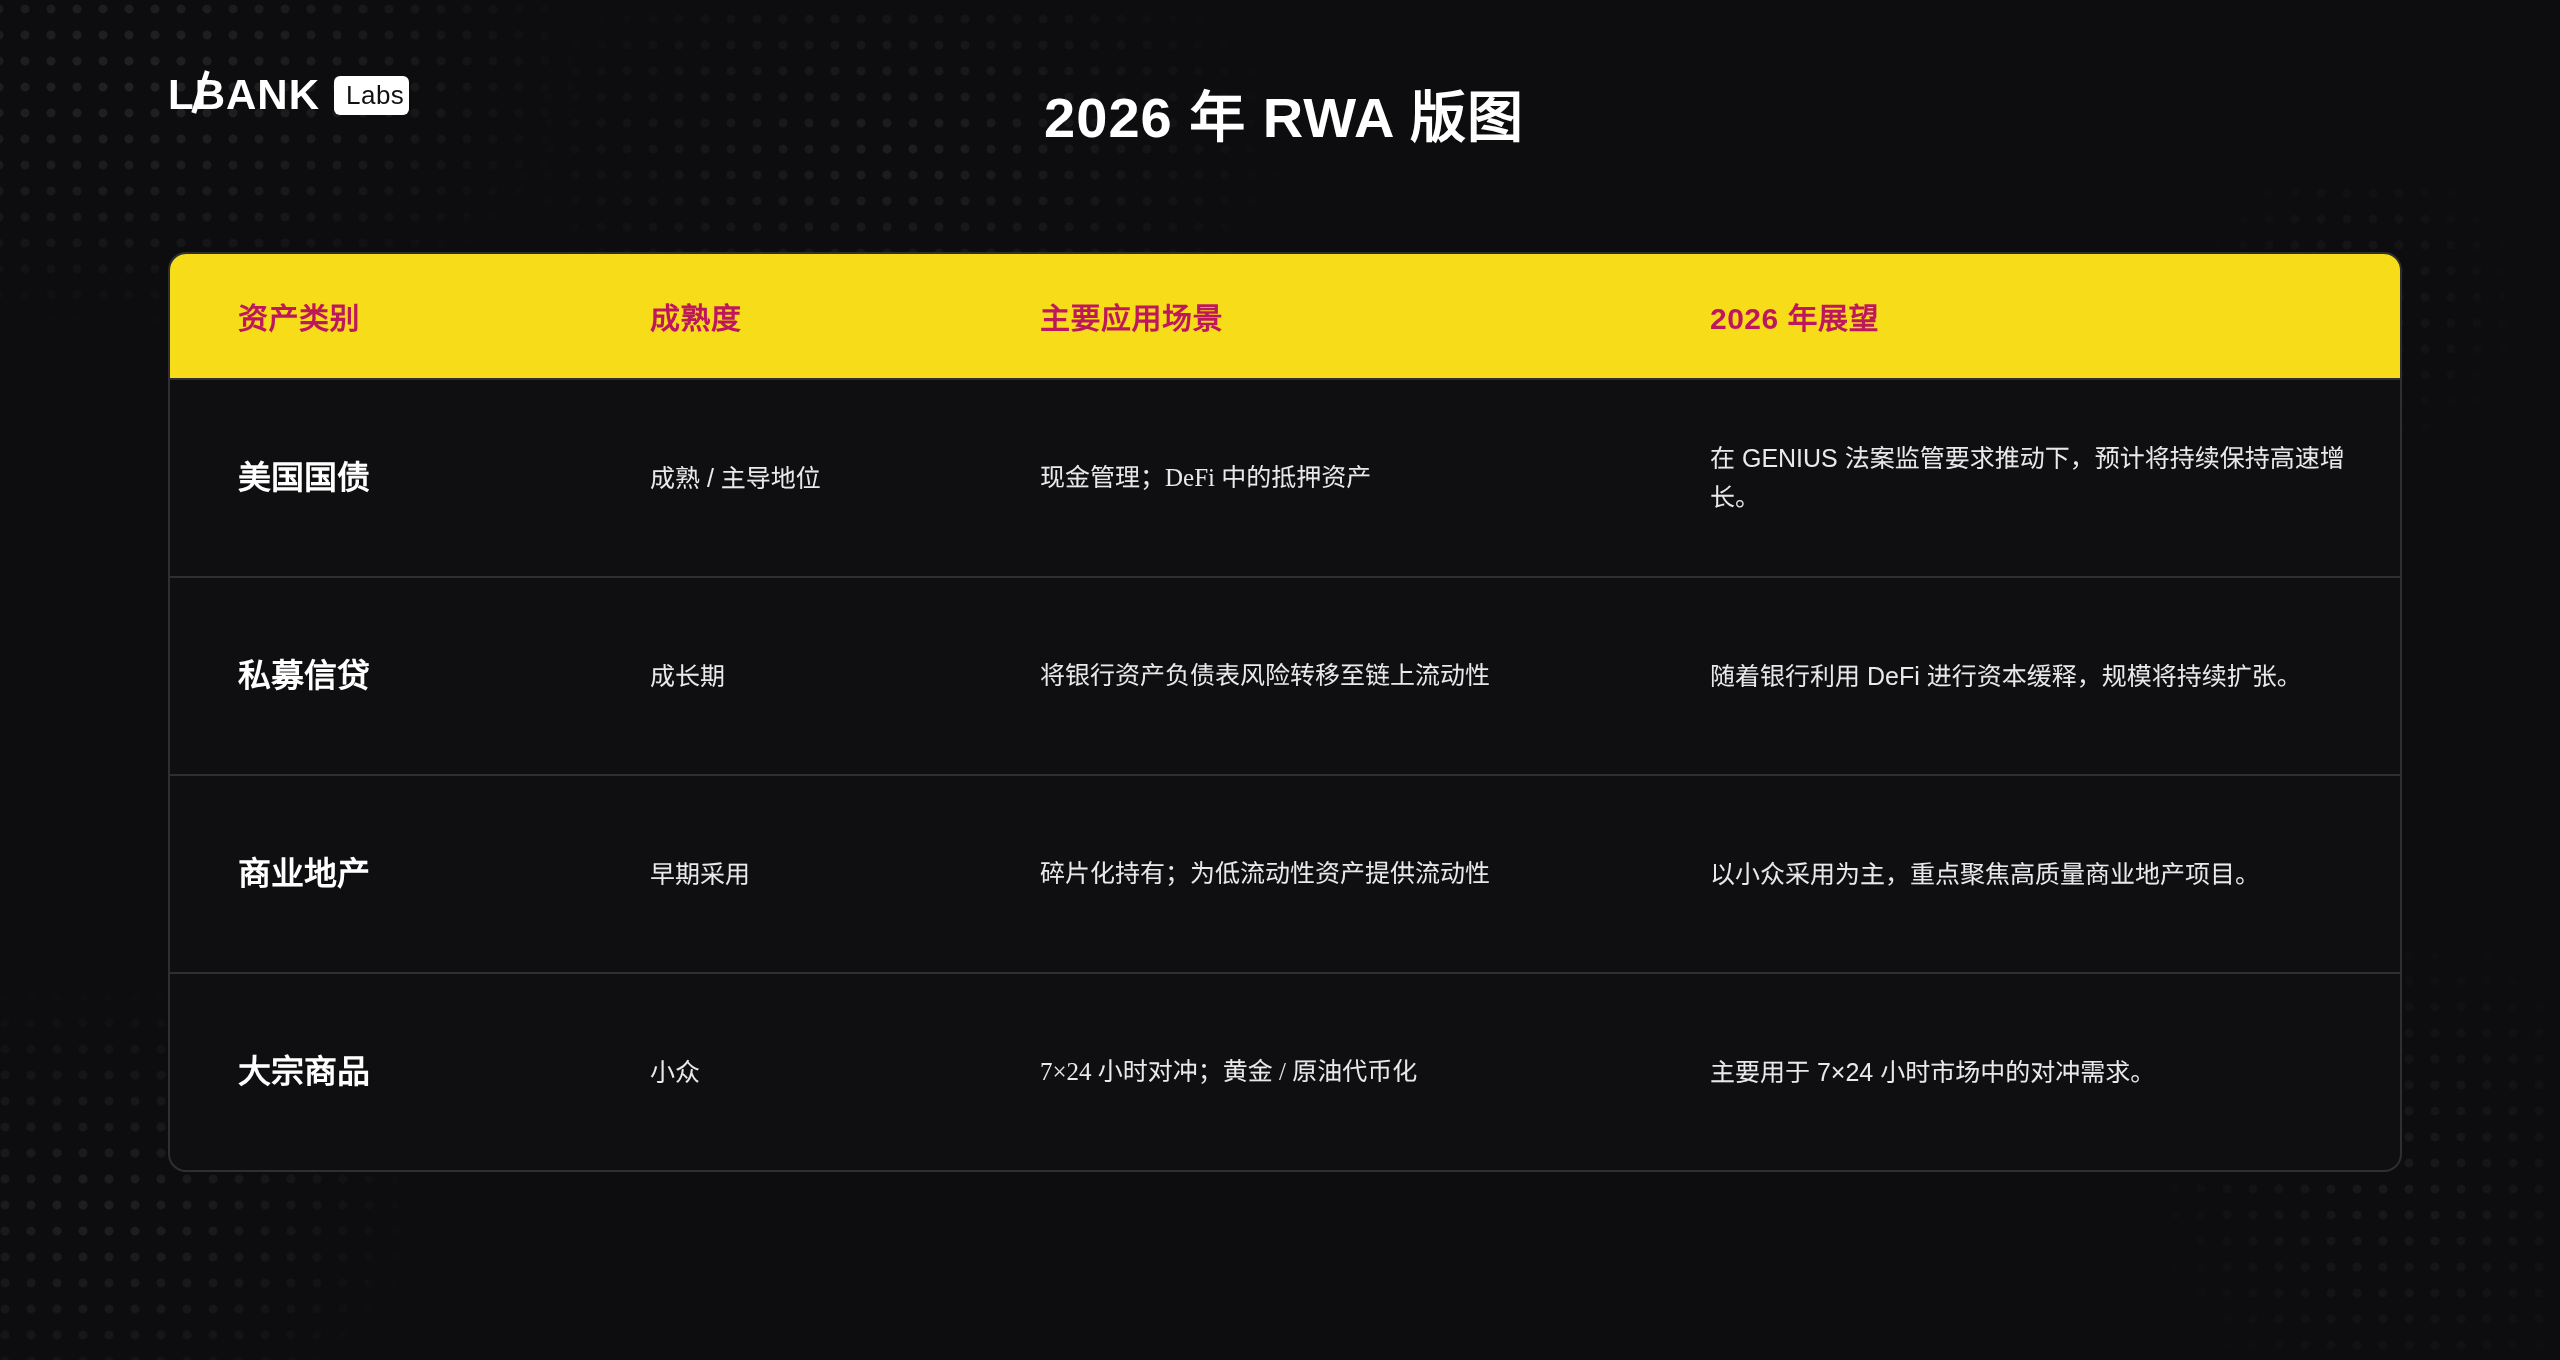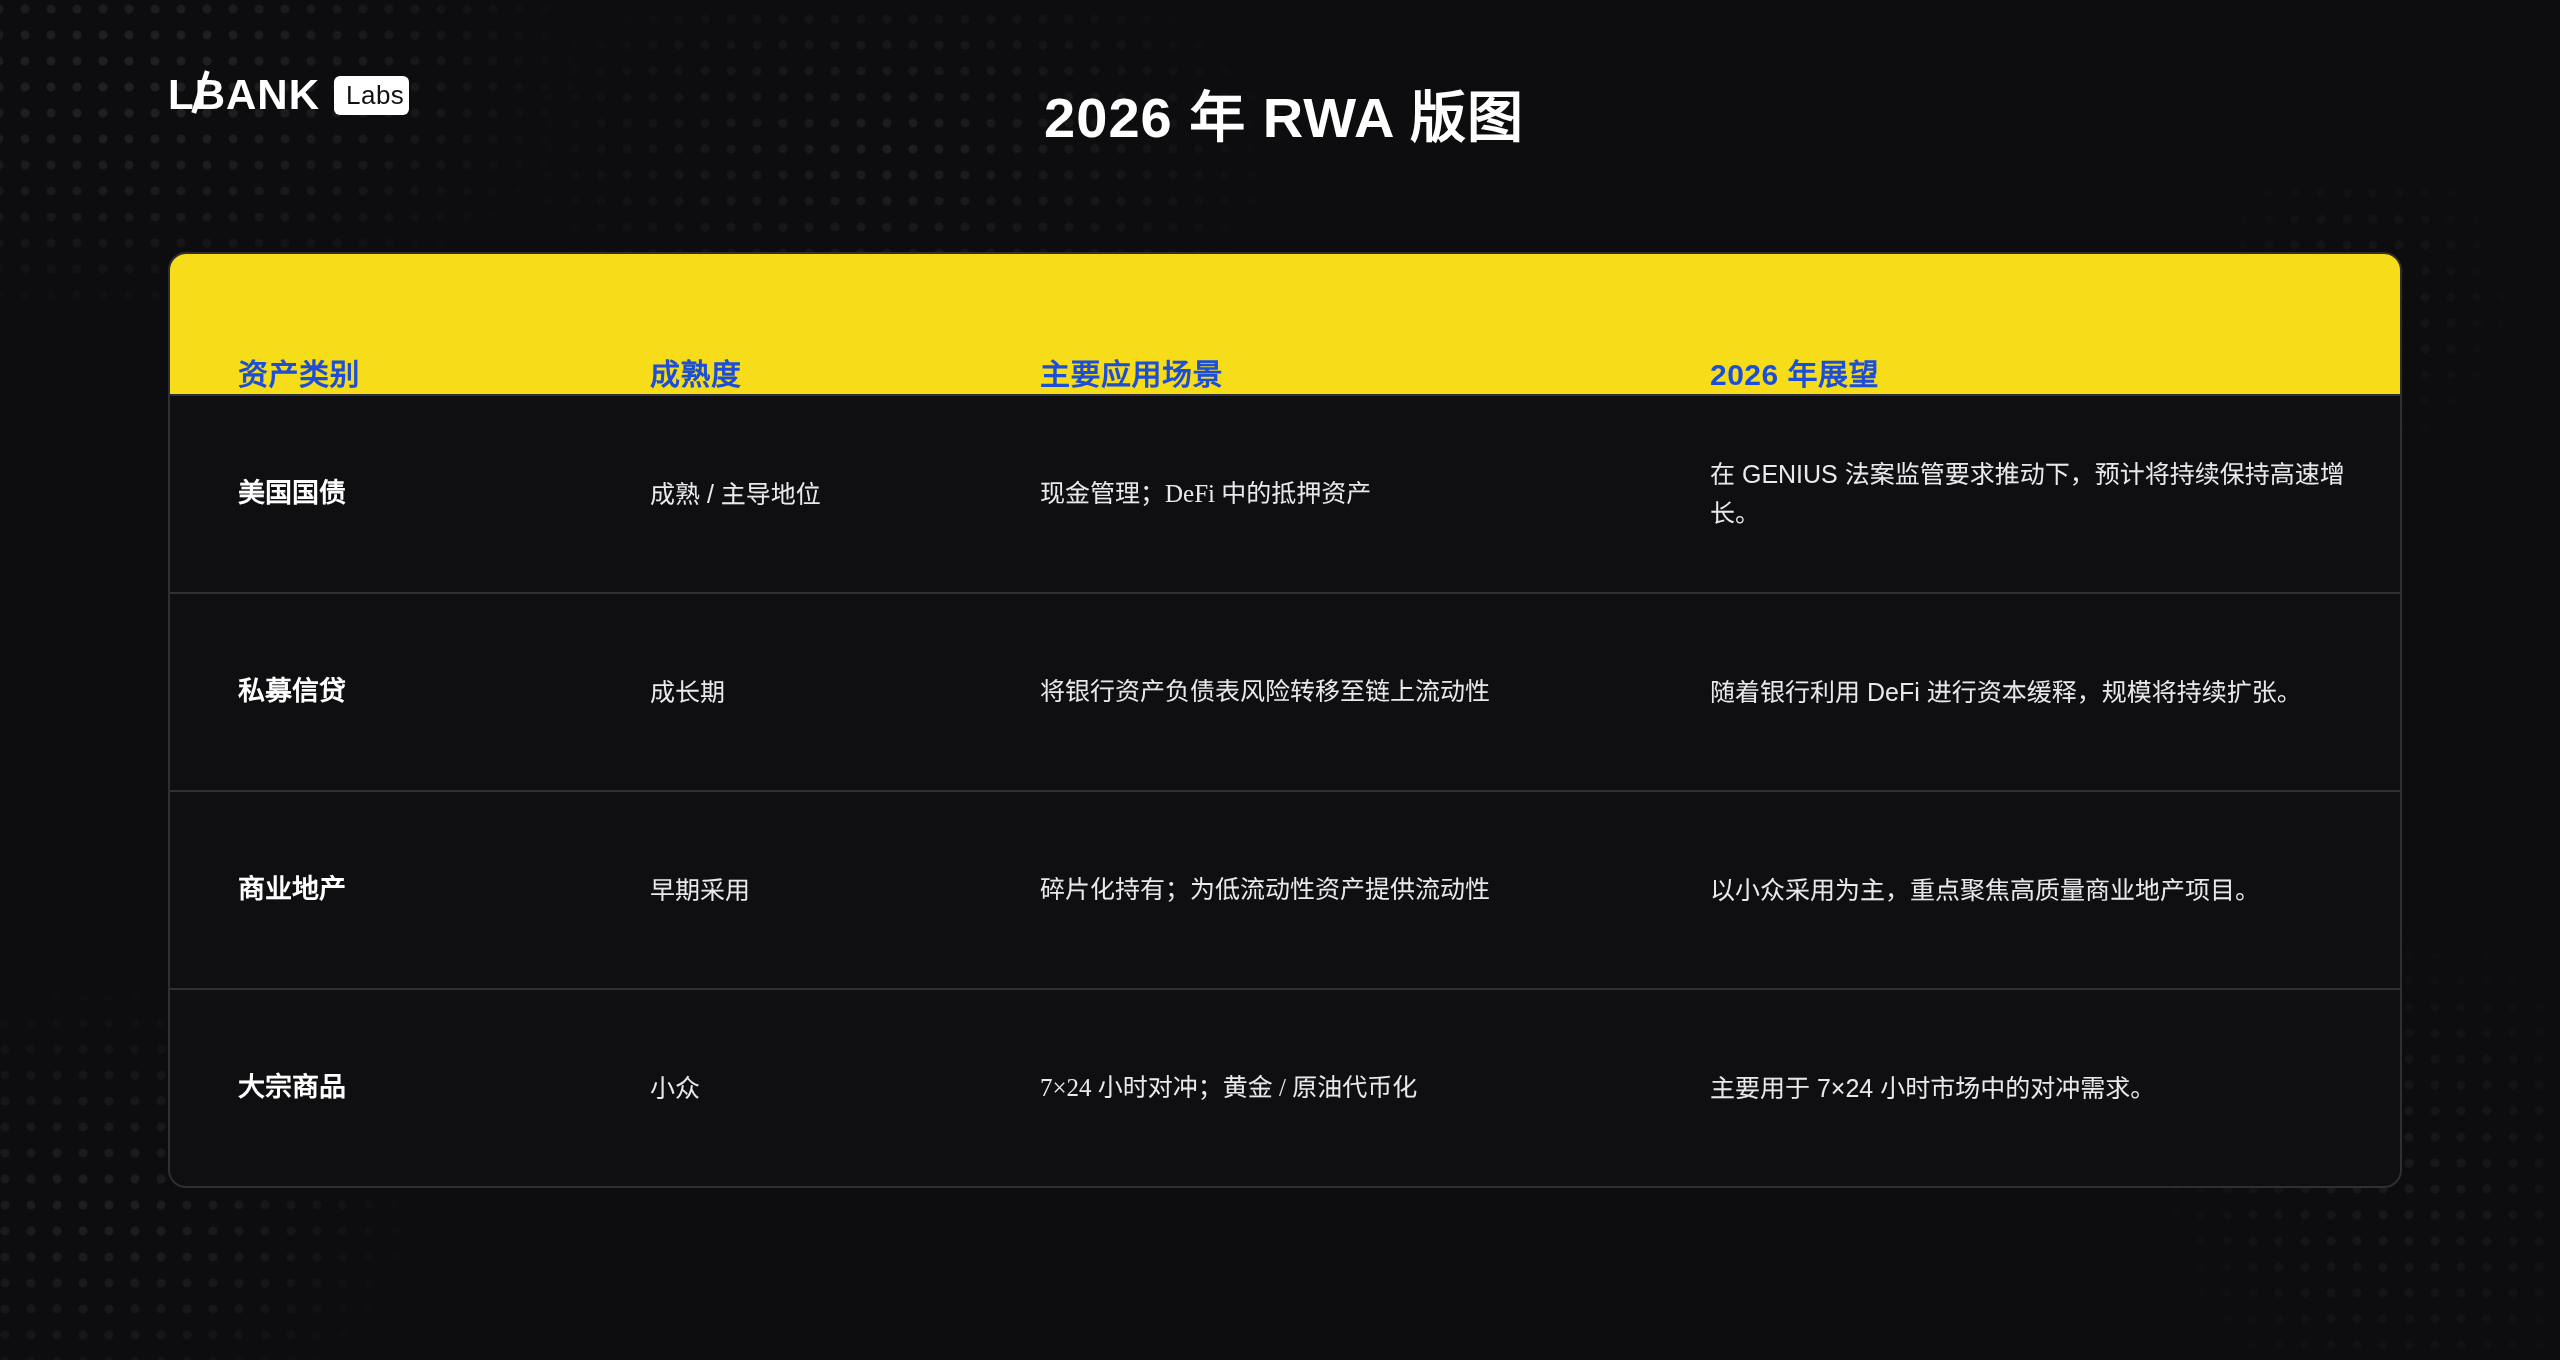--- a/index.html
+++ b/index.html
@@ -137,23 +137,23 @@
     top: 252px;
     width: 2230px;
     border: 2px solid #2e2e33;
     border-radius: 18px;
     overflow: hidden;
     background: #0f0f11;
   }
   .thead {
     display: flex;
     background: #f7dd19;
-    color: #1d4ed8;
-    height: 140px;
-    align-items: flex-end;
+    color: #be185d;
+    height: 124px;
+    align-items: center;
   }
   .thead .th {
     font-size: 30px;
     font-weight: 700;
     letter-spacing: 0.5px;
   }
   .col-1 { width: 480px; padding-left: 68px; box-sizing: border-box; }
   .col-2 { width: 390px; box-sizing: border-box; }
   .col-3 { width: 670px; box-sizing: border-box; padding-right: 40px; font-family: Liberation Serif, serif; }
   .col-4 { width: 690px; box-sizing: border-box; padding-right: 30px; }
@@ -167,21 +167,21 @@
   }
   .row:first-of-type { border-top: none; }
   .cell {
     font-size: 25px;
     line-height: 1.55;
     color: #e9e9ec;
     box-sizing: border-box;
   }
   .cell.asset {
     font-weight: 700;
-    font-size: 27px;
+    font-size: 33px;
     color: #ffffff;
   }
 </style>
 </head>
 <body>
 
 <div class="dots">
   <div class="dots-tl"></div>
   <div class="dots-tm"></div>
   <div class="dots-mr"></div>

